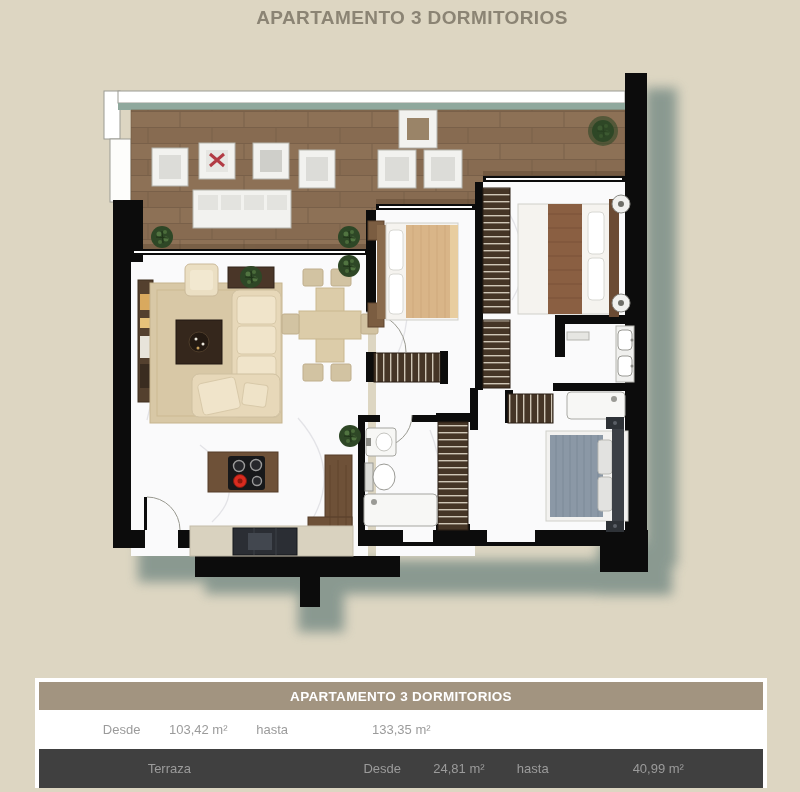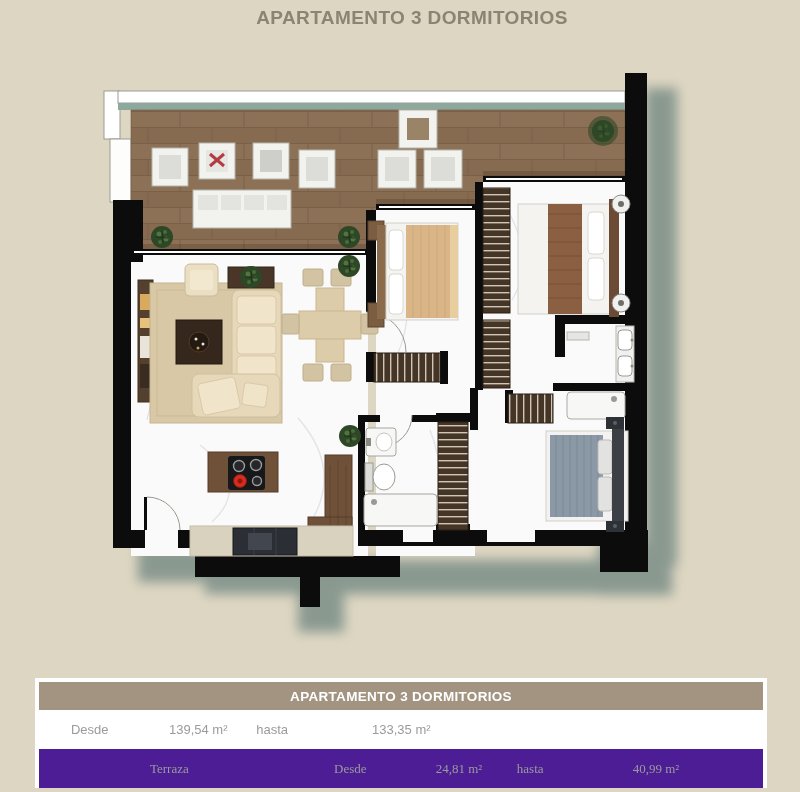--- a/index.html
+++ b/index.html
@@ -5,23 +5,23 @@
   html,body{margin:0;padding:0;background:#ddd6c2;font-family:"Liberation Sans",sans-serif;}
   .stage{position:relative;width:800px;height:792px;background:#ddd6c2;overflow:hidden;padding-left:24px;}
   .page-title{position:absolute;top:7px;left:0;width:100%;text-align:center;
     font-size:19px;font-weight:bold;color:#8b8474;letter-spacing:.4px;}
   .plan-svg{position:absolute;top:0;left:0;}
   .spec-card{position:absolute;left:35px;top:678px;width:732px;background:#ffffff;
     padding:4px 4px 0 4px;box-sizing:border-box;}
   .spec-header{background:#a29480;color:#ffffff;text-align:center;font-weight:bold;
     font-size:13.5px;padding:7px 0 6px 0;letter-spacing:.3px;}
   .trow{display:flex;align-items:center;height:39px;font-size:13px;color:#9b9b9b;background:#ffffff;}
-  .trow.alt{background:#4c1d95;font-family:Liberation Serif, serif;}
+  .trow.alt{background:#404040;}
   .c1{width:36%;text-align:center;}
-  .c2{width:14%;text-align:center;}
+  .c2{width:14%;text-align:right;}
   .c3{width:16%;text-align:center;}
   .c4{width:16%;text-align:left;}
   .c5{width:18%;text-align:left;}
 </style>
 </head>
 <body>
 
 <div class="stage">
 
   <div class="page-title">APARTAMENTO 3 DORMITORIOS</div>
@@ -289,21 +289,21 @@
       <ellipse cx="384" cy="477" rx="11" ry="13" fill="#ffffff" stroke="#9a9a95"></ellipse>
       <rect x="364" y="494" width="73" height="32" rx="4" fill="#f7f7f5" stroke="#a5a5a0"></rect>
       <circle cx="374" cy="502" r="3" fill="#9a9a95"></circle>
     </g>
   </svg>
 
   <div class="spec-card">
     <div class="spec-header">APARTAMENTO 3 DORMITORIOS</div>
     <div class="trow">
       <div class="c2">Desde</div>
-      <div class="c3">139,54 m²</div>
+      <div class="c3">103,42 m²</div>
       <div class="c4">hasta</div>
       <div class="c5">133,35 m²</div>
     </div>
     <div class="trow alt">
       <div class="c1">Terraza</div>
       <div class="c2">Desde</div>
       <div class="c3">24,81 m²</div>
       <div class="c4">hasta</div>
       <div class="c5">40,99 m²</div>
     </div>

